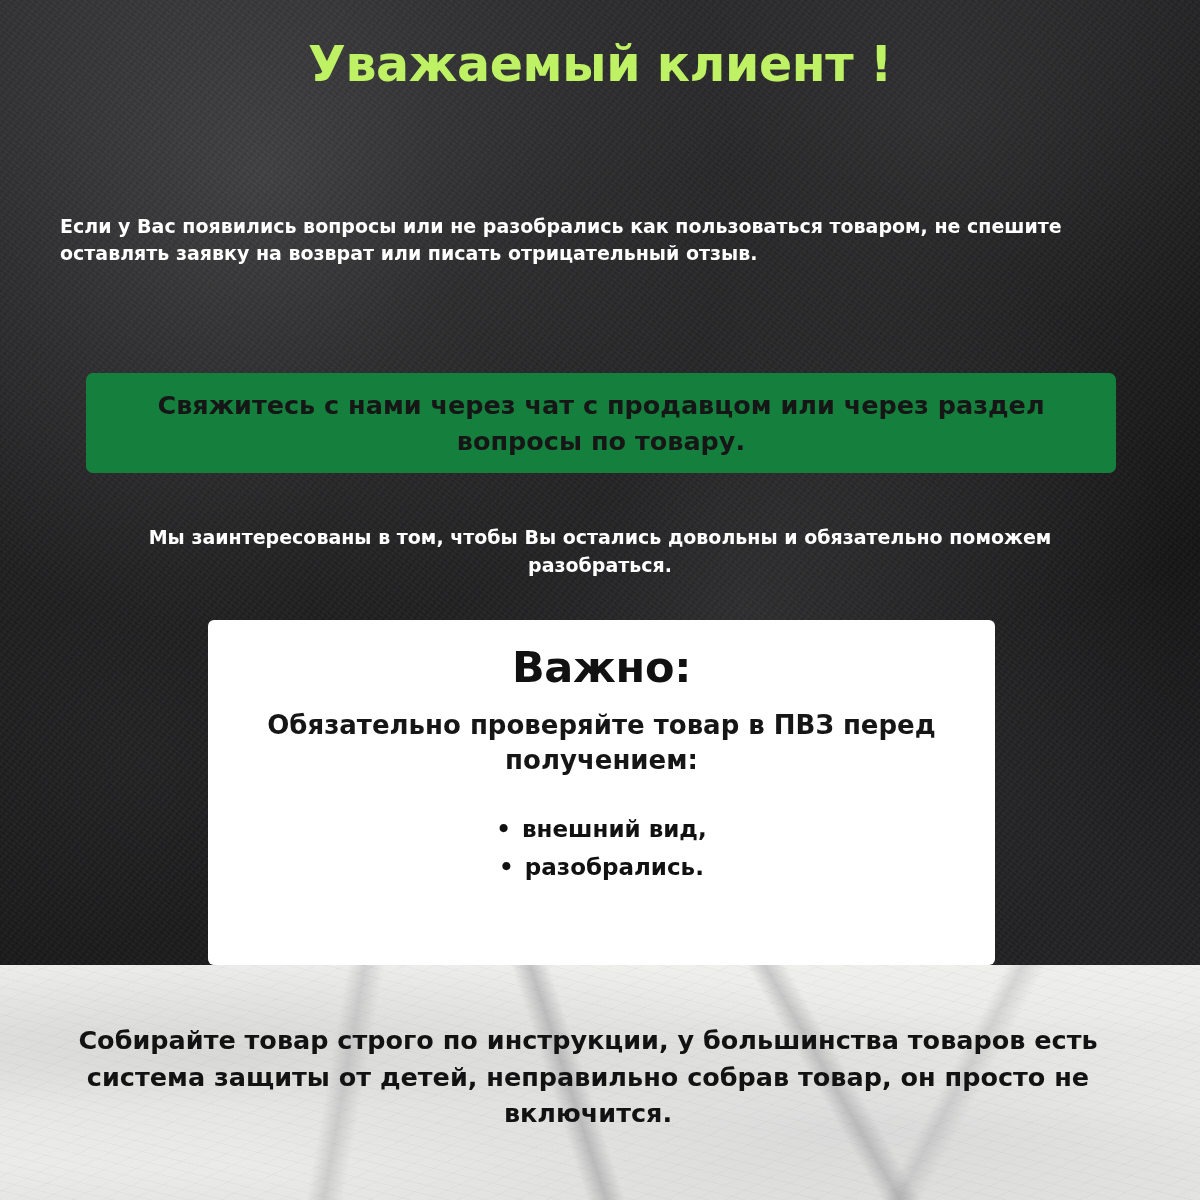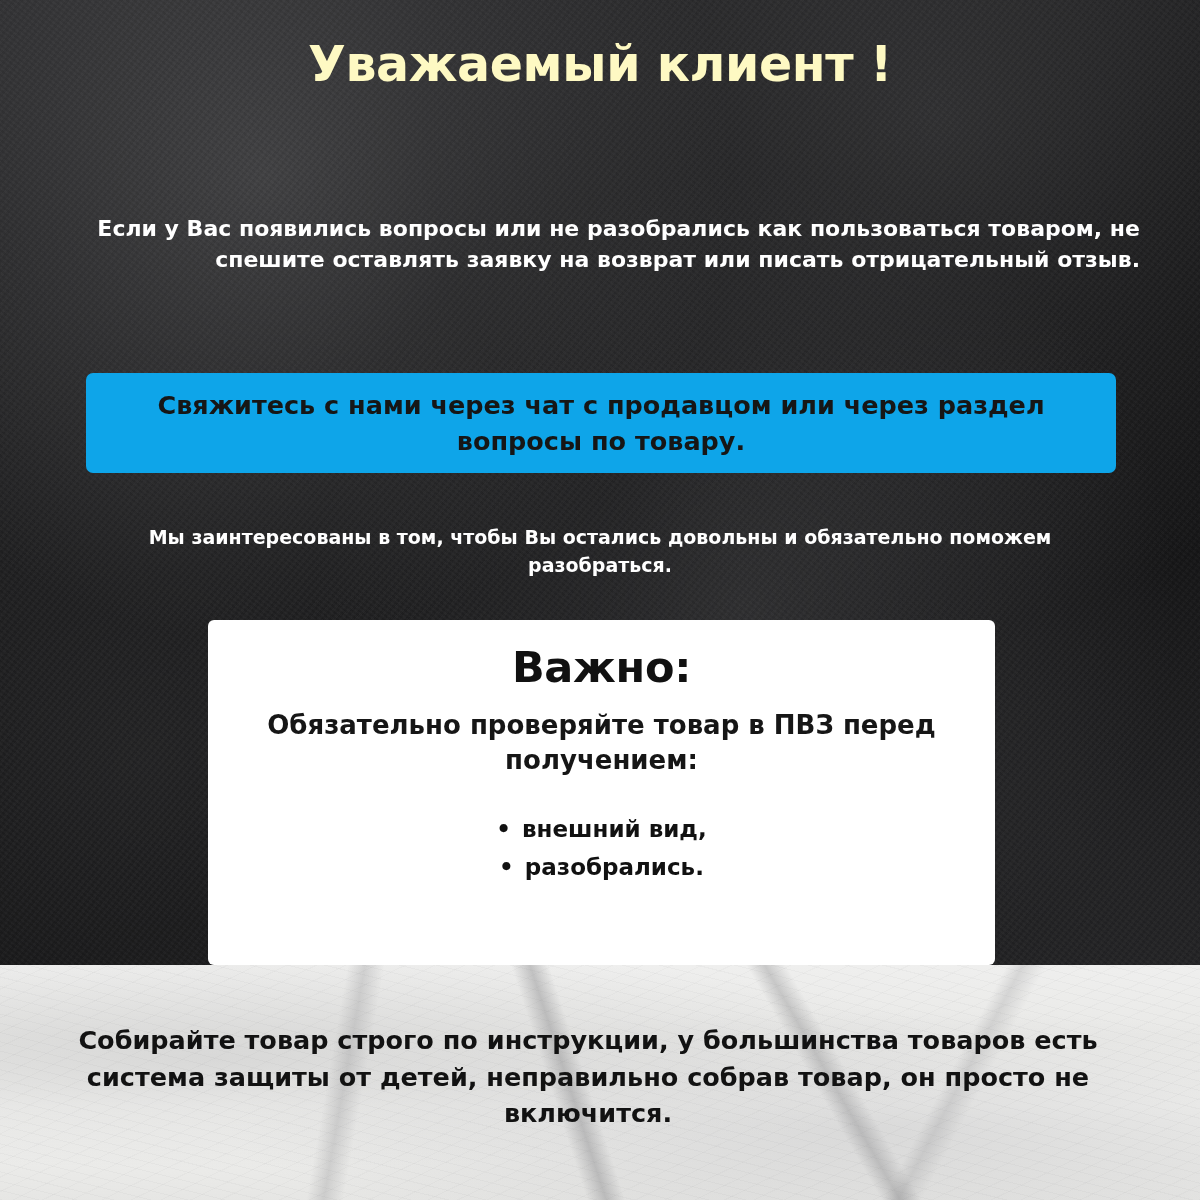--- a/index.html
+++ b/index.html
@@ -81,55 +81,55 @@
     inset: 0;
     z-index: 5;
   }
 
   .headline-block {
     position: absolute;
     top: 36px;
     left: 0;
     width: 1200px;
     text-align: center;
-    color: #fef9c3;
+    color: #bef264;
   }
   .headline-1 {
     font-size: 49px;
     font-weight: 700;
     letter-spacing: -0.4px;
     line-height: 1.18;
   }
   .headline-2 {
     font-size: 41px;
     font-weight: 700;
     letter-spacing: -0.3px;
     line-height: 1.22;
     margin-top: 9px;
   }
 
   .intro-paragraph {
     position: absolute;
     top: 213px;
     left: 60px;
     width: 1080px;
-    text-align: right;
+    text-align: left;
     color: #ffffff;
-    font-size: 22px;
+    font-size: 19px;
     font-weight: 600;
     line-height: 1.42;
   }
 
   .white-banner {
     position: absolute;
     top: 373px;
     left: 86px;
     width: 1030px;
     min-height: 98px;
-    background: #0ea5e9;
+    background: #15803d;
     border-radius: 7px;
     display: flex;
     align-items: center;
     justify-content: center;
     padding: 14px 26px;
   }
   .white-banner-text {
     text-align: center;
     color: #161616;
     font-size: 25.5px;

